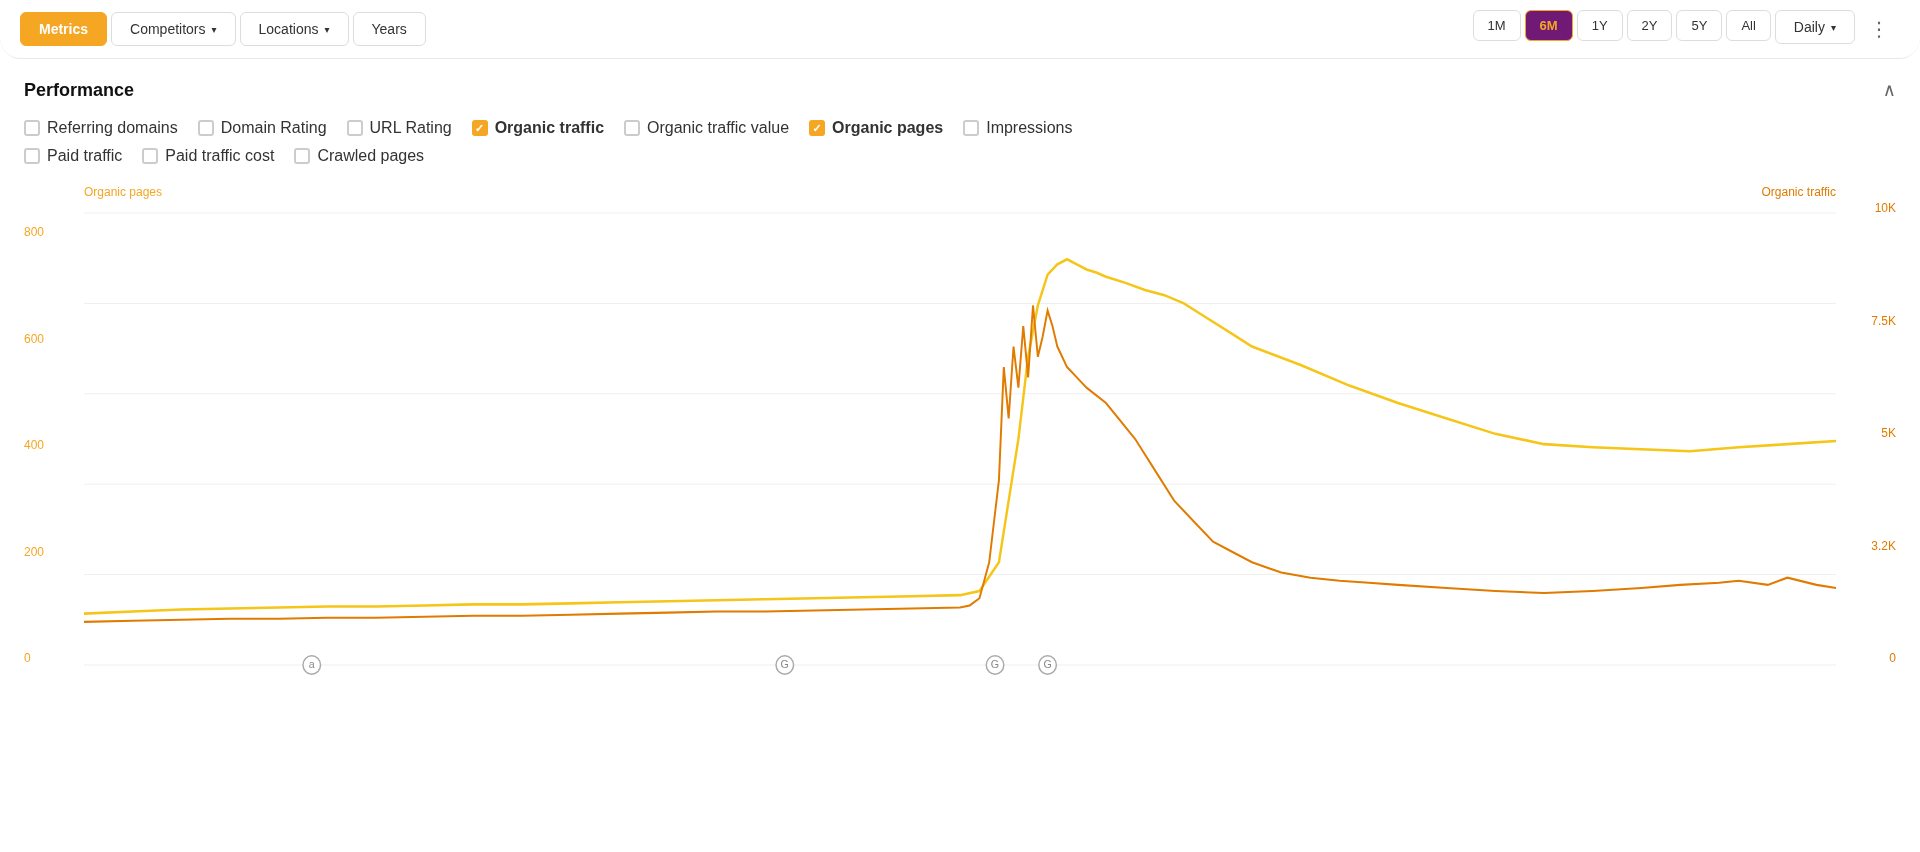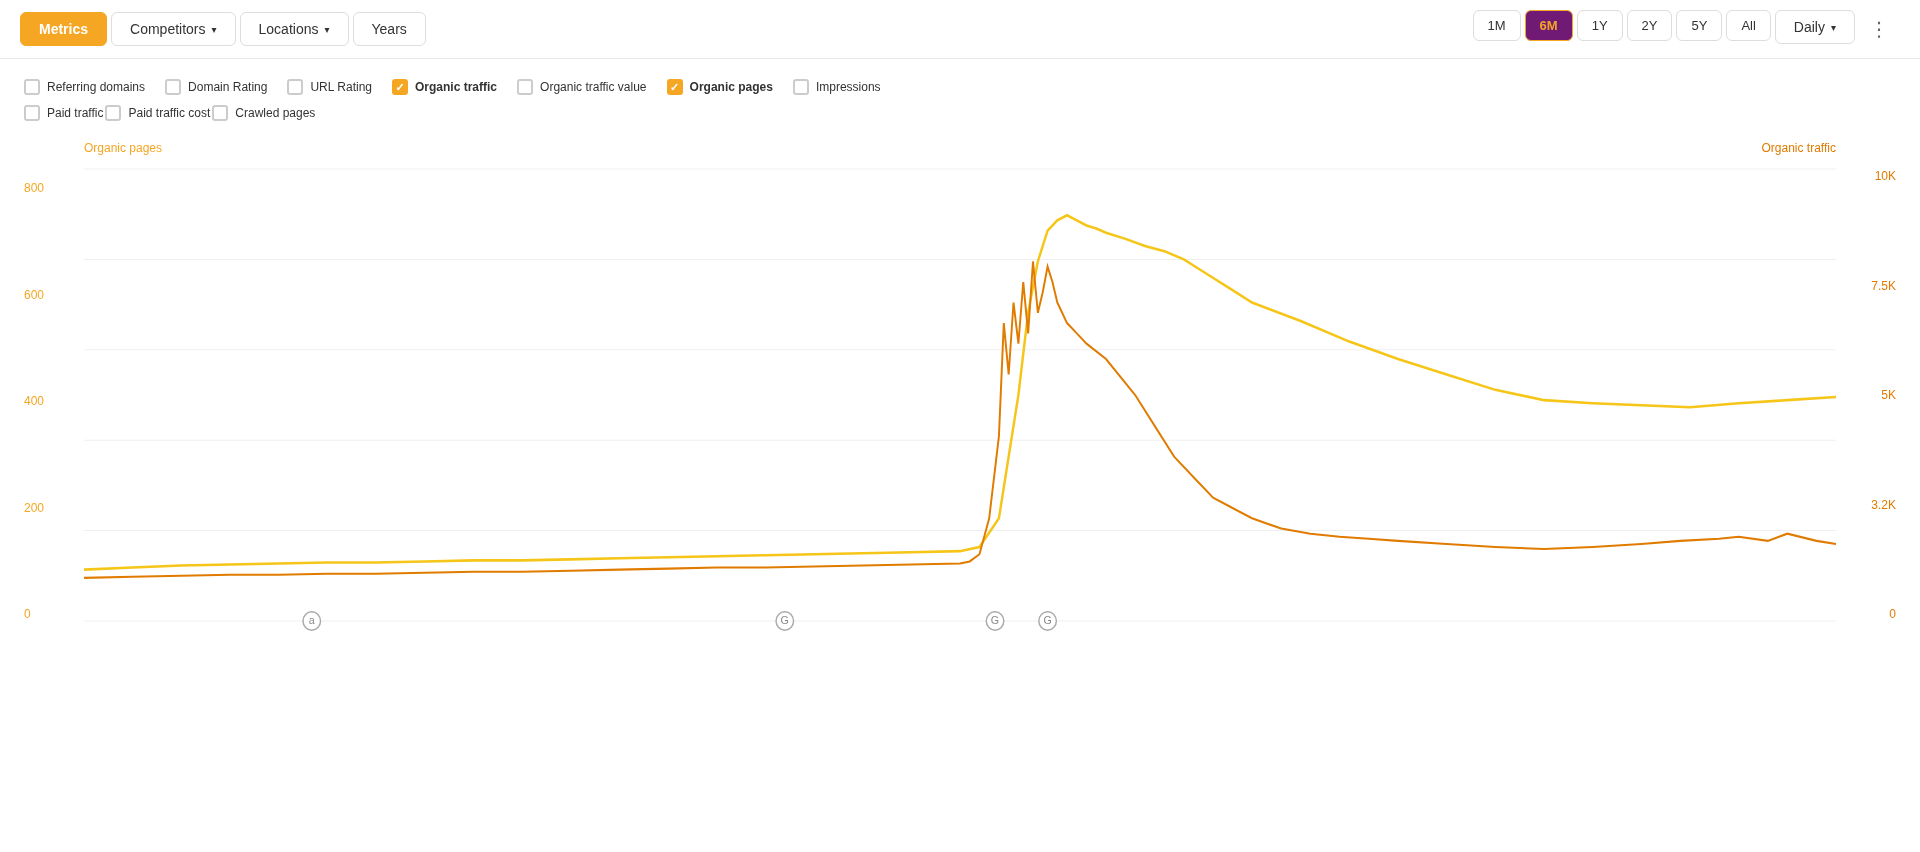--- a/index.html
+++ b/index.html
@@ -1,37 +1,37 @@
 <!DOCTYPE html>
 <html><head>
   <meta charset="utf-8">
   <style>
     * { box-sizing: border-box; margin: 0; padding: 0; }
     body { font-family: -apple-system, BlinkMacSystemFont, 'Segoe UI', Arial, sans-serif; background: #fff; color: #333; font-size: 14px; }
-    .top-bar { display: flex; align-items: center; justify-content: space-between; padding: 10px 20px; border-bottom: 1px solid #e8e8e8; }
+    .top-bar { display: flex; align-items: center; justify-content: space-between; padding: 10px 20px; border-bottom: 1px solid #e8e8e8; border-radius: 21px; }
     .left-tabs { display: flex; align-items: center; gap: 4px; }
     .tab-btn { padding: 8px 18px; border: 1px solid #ddd; border-radius: 6px; cursor: pointer; background: #fff; font-size: 14px; color: #333; display: flex; align-items: center; gap: 6px; }
     .tab-btn.active { background: #f5a623; border-color: #f5a623; color: #fff; font-weight: 600; }
     .tab-btn .arrow { font-size: 10px; }
     .right-controls { display: flex; align-items: flex-start; gap: 4px; }
     .time-btn { padding: 7px 14px; border: 1px solid #ddd; border-radius: 6px; cursor: pointer; background: #fff; font-size: 13px; color: #333; }
     .time-btn.active { background: #701a75; border-color: #f5a623; color: #f5a623; font-weight: 600; }
     .more-btn { padding: 7px 10px; border: none; background: none; cursor: pointer; font-size: 20px; color: #666; letter-spacing: 1px; }
     .main-content { padding: 20px 24px; }
     .section-header { display: flex; justify-content: space-between; align-items: center; margin-bottom: 18px; }
     .section-title { font-size: 18px; font-weight: 700; color: #111; }
     .collapse-btn { background: none; border: none; cursor: pointer; color: #666; font-size: 18px; }
     .metrics-row { display: flex; flex-wrap: wrap; align-items: center; gap: 6px 20px; margin-bottom: 10px; }
     .metric-item { display: flex; align-items: center; gap: 7px; cursor: pointer; }
     .checkbox { width: 16px; height: 16px; border: 2px solid #ccc; border-radius: 3px; display: flex; align-items: center; justify-content: center; flex-shrink: 0; }
     .checkbox.checked { background: #f5a623; border-color: #f5a623; }
     .checkbox.checked::after { content: '✓'; color: #fff; font-size: 11px; font-weight: bold; }
-    .metric-label { font-size: 12px; color: #333; }
+    .metric-label { font-size: 16px; color: #333; }
     .metric-label.bold { font-weight: 700; }
-    .metrics-row2 { display: flex; align-items: center; gap: 6px 2px; margin-bottom: 20px; }
+    .metrics-row2 { display: flex; align-items: center; gap: 6px 20px; margin-bottom: 20px; }
     .chart-area { position: relative; width: 100%; height: 520px; }
     .chart-labels-left { position: absolute; left: 0; top: 0; bottom: 40px; width: 60px; display: flex; flex-direction: column; justify-content: space-between; padding-bottom: 0; }
     .chart-labels-right { position: absolute; right: 0; top: 0; bottom: 40px; width: 55px; display: flex; flex-direction: column; justify-content: space-between; align-items: flex-end; }
     .y-label { font-size: 12px; color: #f5a623; }
     .y-label-right { font-size: 12px; color: #e07b00; }
     .chart-container { position: absolute; left: 60px; right: 60px; top: 28px; bottom: 40px; }
     .axis-label-top-left { position: absolute; left: 60px; top: 0; font-size: 12px; color: #f5a623; font-weight: 500; }
     .axis-label-top-right { position: absolute; right: 60px; top: 0; font-size: 12px; color: #e07b00; font-weight: 500; text-align: right; }
     .x-axis-labels { position: absolute; bottom: 0; left: 60px; right: 60px; display: flex; justify-content: space-between; }
     .x-label { font-size: 11px; color: #999; text-align: center; }
@@ -53,20 +53,24 @@
     <button class="time-btn">1Y</button>
     <button class="time-btn">2Y</button>
     <button class="time-btn">5Y</button>
     <button class="time-btn">All</button>
     <button class="tab-btn">Daily <span class="arrow">▾</span></button>
     <button class="more-btn">⋮</button>
   </div>
 </div>
 
 <div class="main-content">
+  <div class="section-header">
+    <span class="section-title">Performance</span>
+    <button class="collapse-btn">∧</button>
+  </div>
 
   <div class="metrics-row">
     <div class="metric-item">
       <div class="checkbox"></div>
       <span class="metric-label">Referring domains</span>
     </div>
     <div class="metric-item">
       <div class="checkbox"></div>
       <span class="metric-label">Domain Rating</span>
     </div>
@@ -113,21 +117,21 @@
 
     <div class="chart-labels-left">
       <span class="y-label" style="margin-top:40px;">800</span>
       <span class="y-label">600</span>
       <span class="y-label">400</span>
       <span class="y-label">200</span>
       <span class="y-label">0</span>
     </div>
 
     <div class="chart-labels-right">
-      <span class="y-label-right" style="margin-top:28px;">10K</span>
+      <span class="y-label-right" style="margin-top:16px;">10K</span>
       <span class="y-label-right">7.5K</span>
       <span class="y-label-right">5K</span>
       <span class="y-label-right">3.2K</span>
       <span class="y-label-right">0</span>
     </div>
 
     <div class="chart-container">
       <svg class="chart-svg" viewBox="0 0 1800 440" preserveAspectRatio="none">
 
         <line x1="0" y1="0" x2="1800" y2="0" stroke="#efefef" stroke-width="1"></line>

